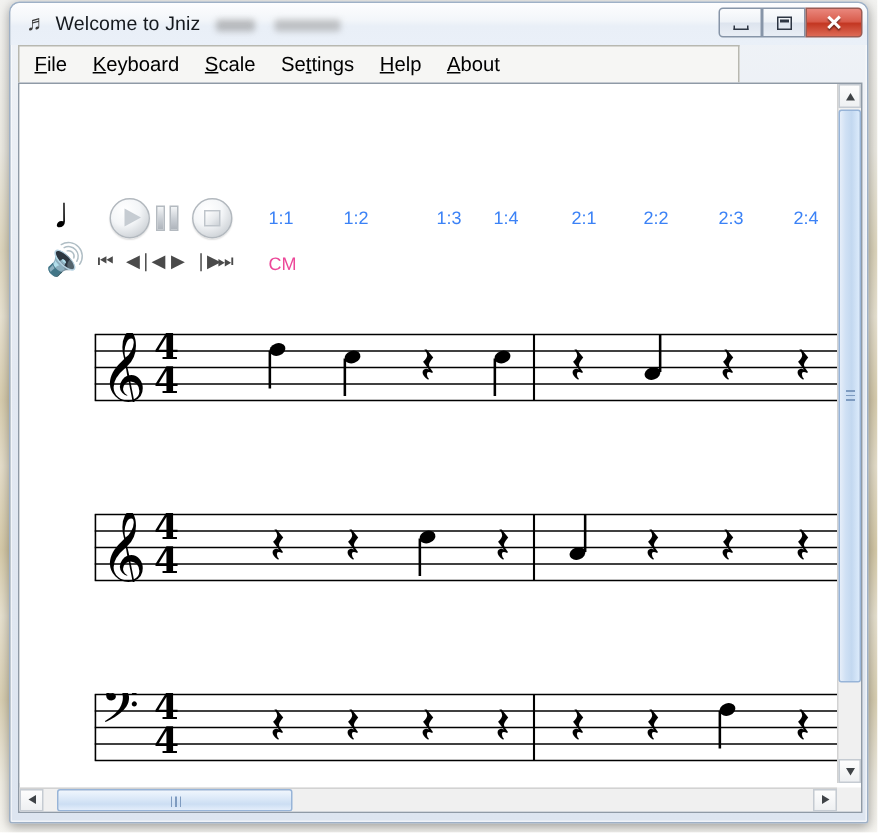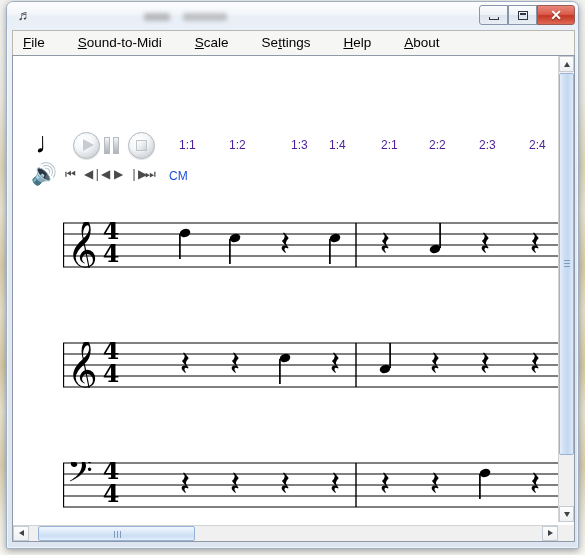--- a/index.html
+++ b/index.html
@@ -130,29 +130,28 @@
     color: #ffffff;
     font-size: 14px; font-weight: bold;
     line-height: 18px; text-align: center;
     text-shadow: 0 1px 1px rgba(0,0,0,0.45);
   }
 
   
   #menubar {
     position: absolute;
     left: 5px; top: 28px;
-    width: 563px;
+    width: 481px;
     height: 25px;
     background: #f6f6f4;
     border: 1px solid #b8b8b0;
     border-bottom: none;
     box-sizing: border-box;
     display: flex;
     align-items: center;
-    gap: 16px;
   }
   .menu-item {
     font-size: 13.5px;
     color: #000000;
     padding: 2px 7px 3px 7px;
     margin-left: 3px;
     white-space: nowrap;
     cursor: default;
   }
   .menu-item u { text-decoration: underline; }
@@ -250,28 +249,28 @@
   #nav-1 { left: 71px; }
   #nav-2 { left: 88px; }
   #nav-3 { left: 101px; }
   #nav-4 { left: 116px; }
   #nav-5 { left: 132px; }
 
   .beat-label {
     position: absolute;
     top: 82px;
     font-size: 12px;
-    color: #4c1d95;
+    color: #3b82f6;
     white-space: nowrap;
   }
   #chord-label {
     position: absolute;
-    left: 156px; top: 113px;
+    left: 166px; top: 113px;
     font-size: 12px;
-    color: #1d4ed8;
+    color: #ec4899;
   }
 
   
   .staff {
     position: absolute;
     left: 50px;
     width: 512px;
     height: 46px;
   }
   #staff-0 { top: 166px; }
@@ -375,37 +374,38 @@
 </style>
 </head>
 <body>
 
 <div id="desktop"></div>
 
 <div id="window">
 
   <div id="titlebar">
     <div id="title-icon">♬</div>
+    <div id="title-text">Welcome to Jniz</div>
     <div class="title-blur" id="title-blur-a"></div>
     <div class="title-blur" id="title-blur-b"></div>
 
     <div class="winbtn" id="btn-min">
       <div class="glyph"></div>
     </div>
     <div class="winbtn" id="btn-max">
       <div class="glyph"></div>
     </div>
     <div class="winbtn" id="btn-close">
       <div class="glyph">✕</div>
     </div>
   </div>
 
   <div id="menubar">
     <div class="menu-item"><u>F</u>ile</div>
-    <div class="menu-item"><u>S</u>ound-to-Midi</div>
+    <div class="menu-item"><u>K</u>eyboard</div>
     <div class="menu-item"><u>S</u>cale</div>
     <div class="menu-item">Se<u>t</u>tings</div>
     <div class="menu-item"><u>H</u>elp</div>
     <div class="menu-item"><u>A</u>bout</div>
   </div>
 
   <div id="client">
     <div id="canvas">
 
       <div id="note-glyph">♩</div>

